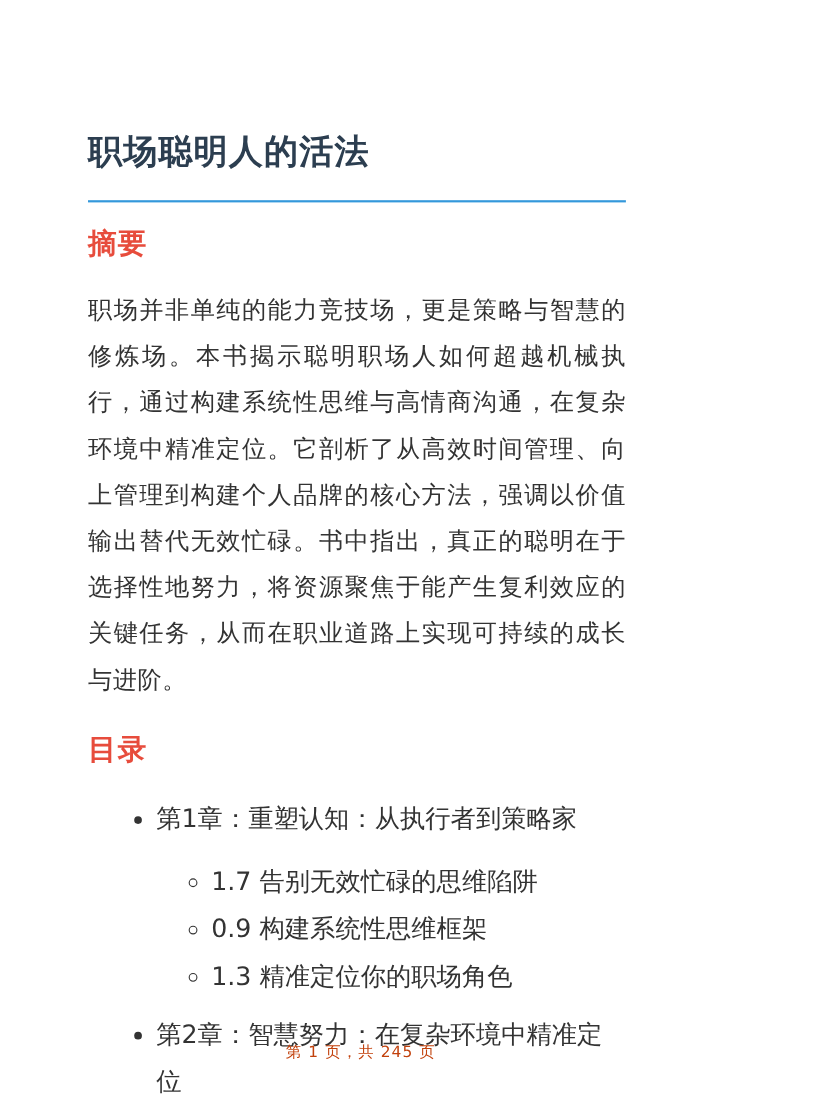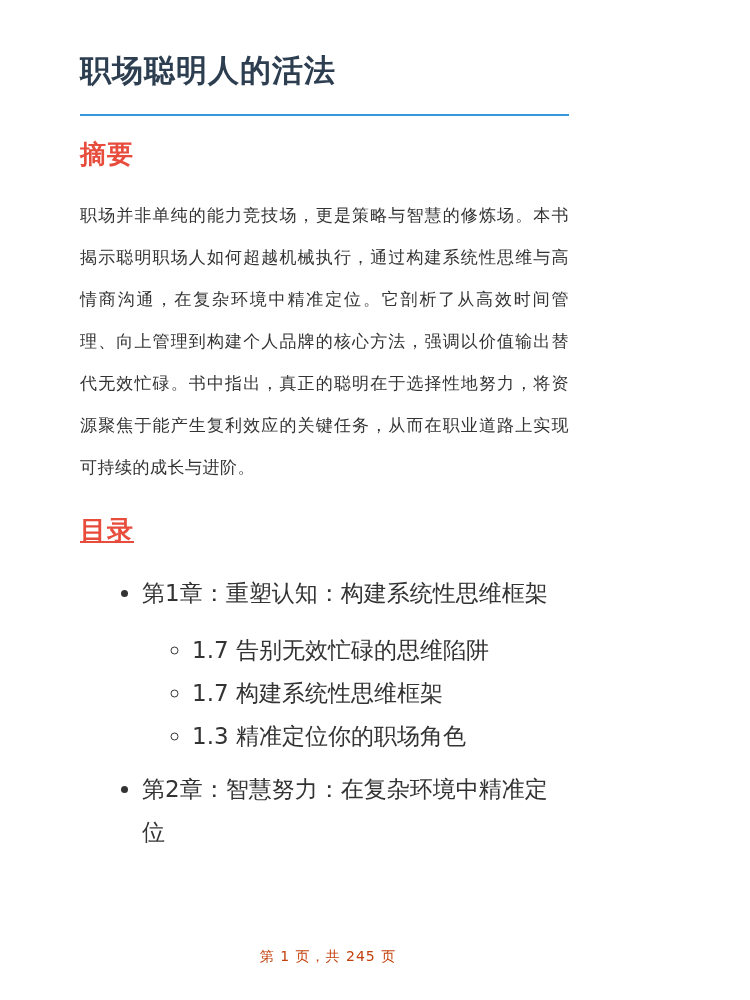--- a/index.html
+++ b/index.html
@@ -5,21 +5,21 @@
   * { box-sizing: border-box; margin: 0; padding: 0; }
   html, body { background: #ffffff; }
   body {
     font-family: "DejaVu Sans", "Liberation Sans", sans-serif;
     width: 750px; height: 1000px; overflow: hidden;
   }
   .page {
     position: relative;
     width: 656px; height: 1000px;
     background: #ffffff;
-    padding: 52px 87px 0 80px;
+    padding: 120px 87px 0 80px;
   }
   h1.doc-title {
     font-size: 31px;
     font-weight: 700;
     color: #2c3e50;
     letter-spacing: 1px;
     line-height: 1.2;
   }
   hr.title-rule {
     border: none;
@@ -27,24 +27,24 @@
     margin: 25px 0 0 0;
   }
   h2.sec-heading {
     font-size: 26px;
     font-weight: 700;
     color: #e74c3c;
     line-height: 1.3;
     letter-spacing: 1px;
   }
   h2.summary-heading { margin-top: 22px; }
-  h2.toc-heading { margin-top: 26px; text-decoration: underline; }
+  h2.toc-heading { margin-top: 26px; }
   p.summary-body {
     margin-top: 22px;
-    font-size: 17px;
+    font-size: 22px;
     line-height: 42px;
     color: #333333;
     text-align: justify;
     letter-spacing: 0.5px;
   }
   ul.toc-list {
     margin-top: 24px;
     padding-left: 62px;
     list-style: disc;
     color: #333333;
@@ -79,24 +79,24 @@
   <hr class="title-rule">
 
   <h2 class="sec-heading summary-heading">摘要</h2>
 
   <p class="summary-body">职场并非单纯的能力竞技场，更是策略与智慧的修炼场。本书揭示聪明职场人如何超越机械执行，通过构建系统性思维与高情商沟通，在复杂环境中精准定位。它剖析了从高效时间管理、向上管理到构建个人品牌的核心方法，强调以价值输出替代无效忙碌。书中指出，真正的聪明在于选择性地努力，将资源聚焦于能产生复利效应的关键任务，从而在职业道路上实现可持续的成长与进阶。</p>
 
   <h2 class="sec-heading toc-heading">目录</h2>
 
   <ul class="toc-list">
     <li>
-      <span>第1章：重塑认知：构建系统性思维框架</span>
+      <span>第1章：重塑认知：从执行者到策略家</span>
       <ul class="toc-sections">
         <li>1.7 告别无效忙碌的思维陷阱</li>
-        <li>1.7 构建系统性思维框架</li>
+        <li>0.9 构建系统性思维框架</li>
         <li>1.3 精准定位你的职场角色</li>
       </ul>
     </li>
     <li>
       <span>第2章：智慧努力：在复杂环境中精准定位</span>
     </li>
   </ul>
 
   <div class="page-footer">第 1 页，共 245 页</div>
 

